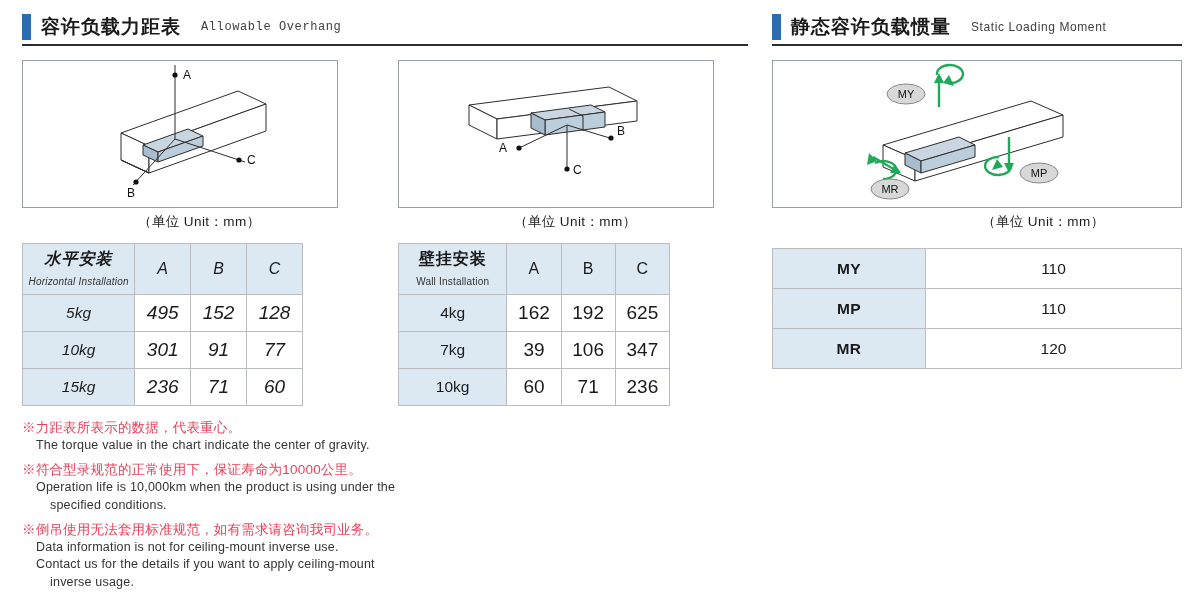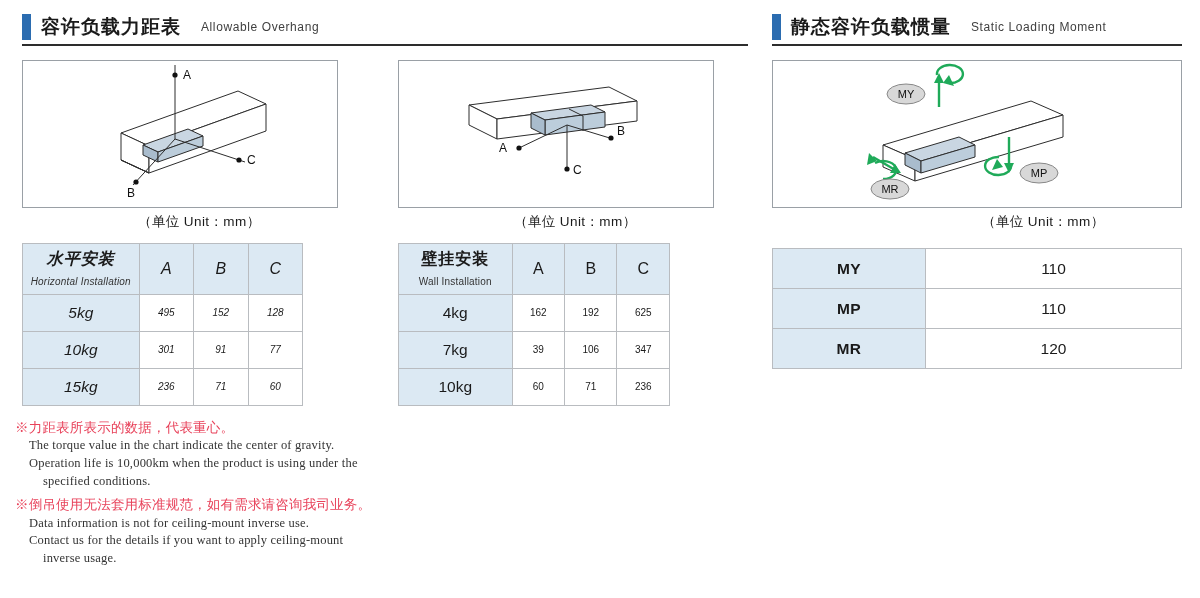--- a/index.html
+++ b/index.html
@@ -105,21 +105,21 @@
   }
   table.spec th.head-col {
     background: #dce9f3;
     font-size: 16px;
   }
   table.spec td.rowhead {
     background: #dce9f3;
     font-size: 15.5px;
   }
   table.spec td.val {
-    font-size: 10px;
+    font-size: 19px;
   }
   .row-h { height: 37px; }
   .head-h { height: 47px; }
 
   
   table.moment {
     position: absolute;
     border-collapse: collapse;
     background: #fff;
   }
@@ -132,25 +132,24 @@
   }
   table.moment td.label {
     background: #dce9f3;
     font-weight: bold;
     letter-spacing: 0.5px;
   }
 
   
   .notes {
     position: absolute;
-    left: 15px;
+    left: 22px;
     top: 413px;
     width: 470px;
     line-height: 1.42;
-    font-family: Liberation Serif, serif;
   }
   .note-cn {
     color: #e8425a;
     font-size: 13.5px;
     margin-top: 5px;
     letter-spacing: 0.2px;
   }
   .note-en {
     color: #333333;
     font-size: 12.5px;
@@ -159,21 +158,21 @@
   }
 
   
   .fig-svg { display: block; }
 </style>
 </head>
 <body>
 
 <div class="page">
 
-  <div class="section-header" style="left:22px; top:12px;">
+  <div class="section-header" style="left:22px; top:12px;font-family:Liberation Mono, monospace;">
     <div class="hdr-bar"></div>
     <div class="hdr-cn">容许负载力距表</div>
     <div class="hdr-en">Allowable Overhang</div>
   </div>
   <div class="hdr-rule" style="left:22px; top:44px; width:726px;"></div>
 
   <div class="section-header" style="left:772px; top:12px;text-align:center;">
     <div class="hdr-bar"></div>
     <div class="hdr-cn">静态容许负载惯量</div>
     <div class="hdr-en">Static Loading Moment</div>
@@ -378,20 +377,21 @@
     <tr>
       <td class="label">MR</td>
       <td>120</td>
     </tr>
   </tbody>
     </table>
 
   <div class="notes">
     <div class="note-cn">※力距表所表示的数据，代表重心。</div>
     <div class="note-en">The torque value in the chart indicate the center of gravity.</div>
+    <div class="note-cn">※符合型录规范的正常使用下，保证寿命为10000公里。</div>
     <div class="note-en">Operation life is 10,000km when the product is using under the</div>
     <div class="note-en" style="margin-left:28px;">specified conditions.</div>
     <div class="note-cn">※倒吊使用无法套用标准规范，如有需求请咨询我司业务。</div>
     <div class="note-en">Data information is not for ceiling-mount inverse use.</div>
     <div class="note-en">Contact us for the details if you want to apply ceiling-mount</div>
     <div class="note-en" style="margin-left:28px;">inverse usage.</div>
   </div>
 
 </div>
 

